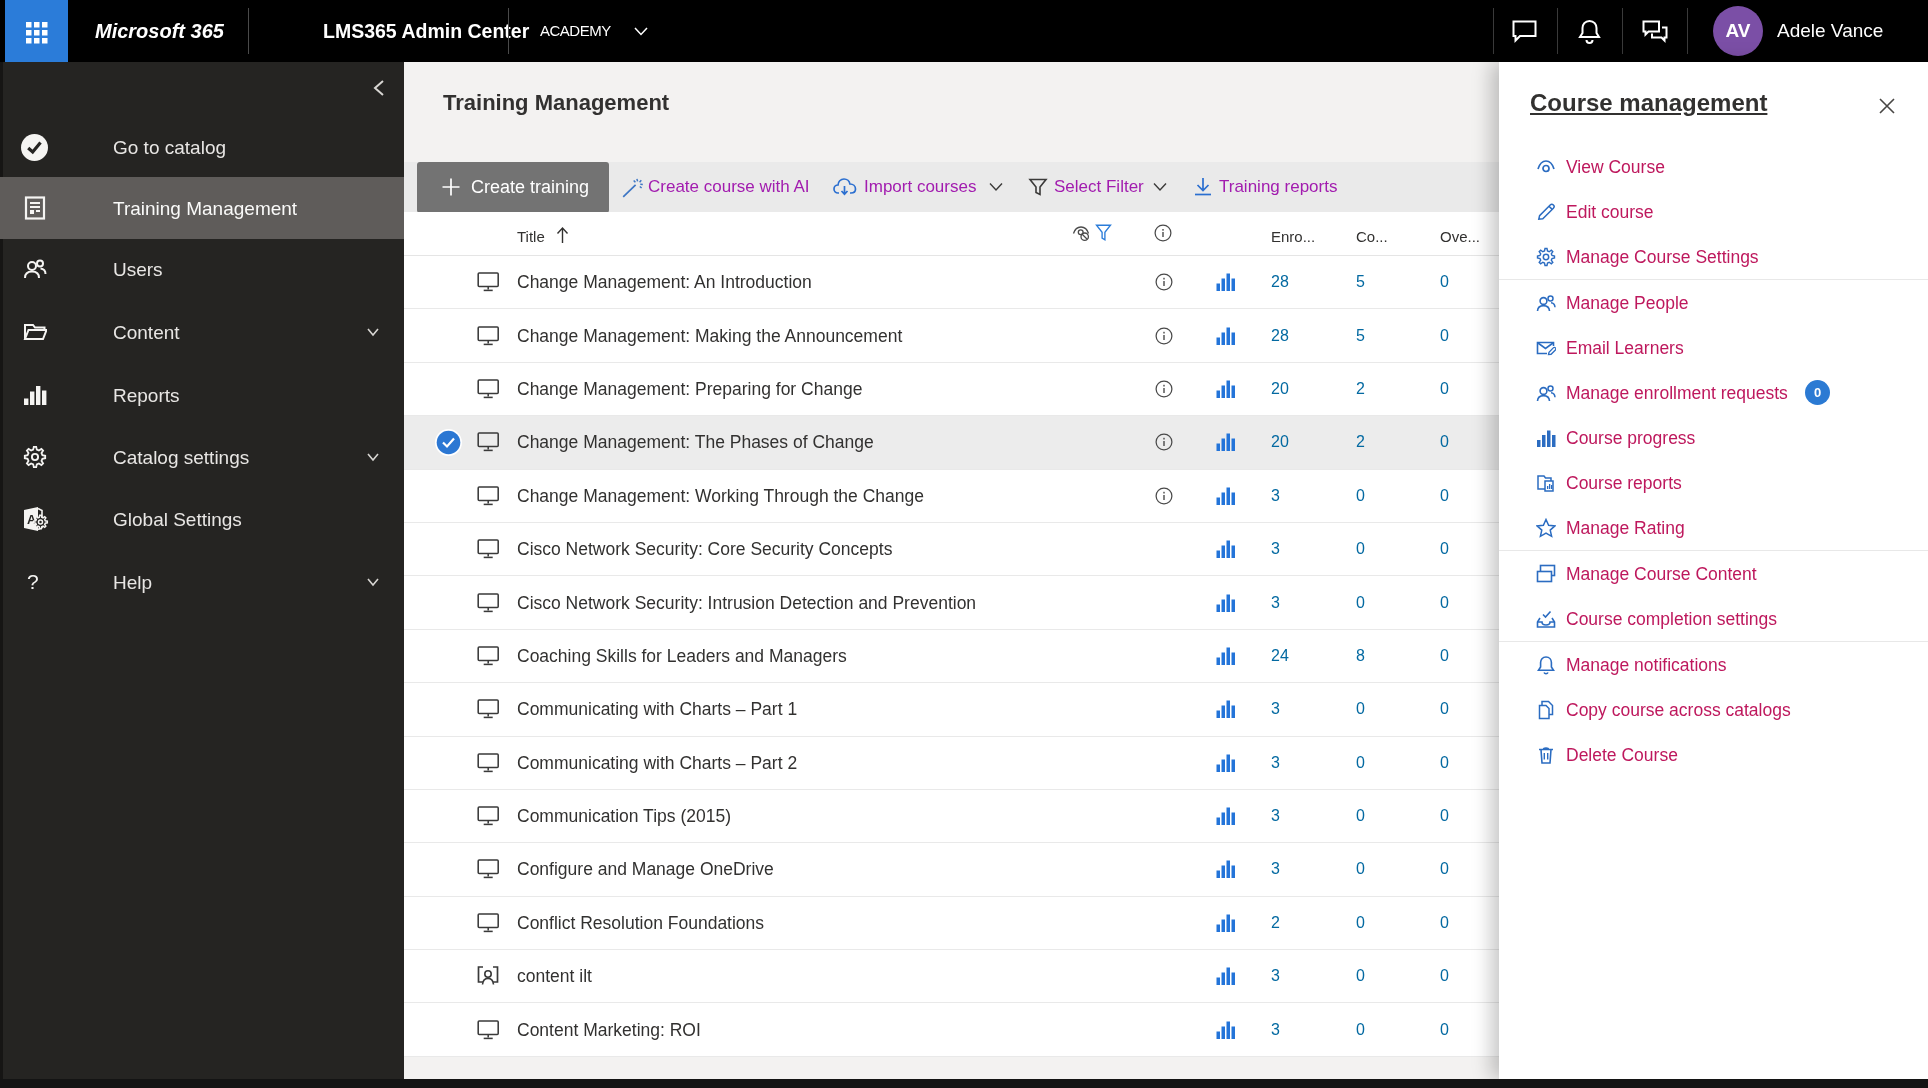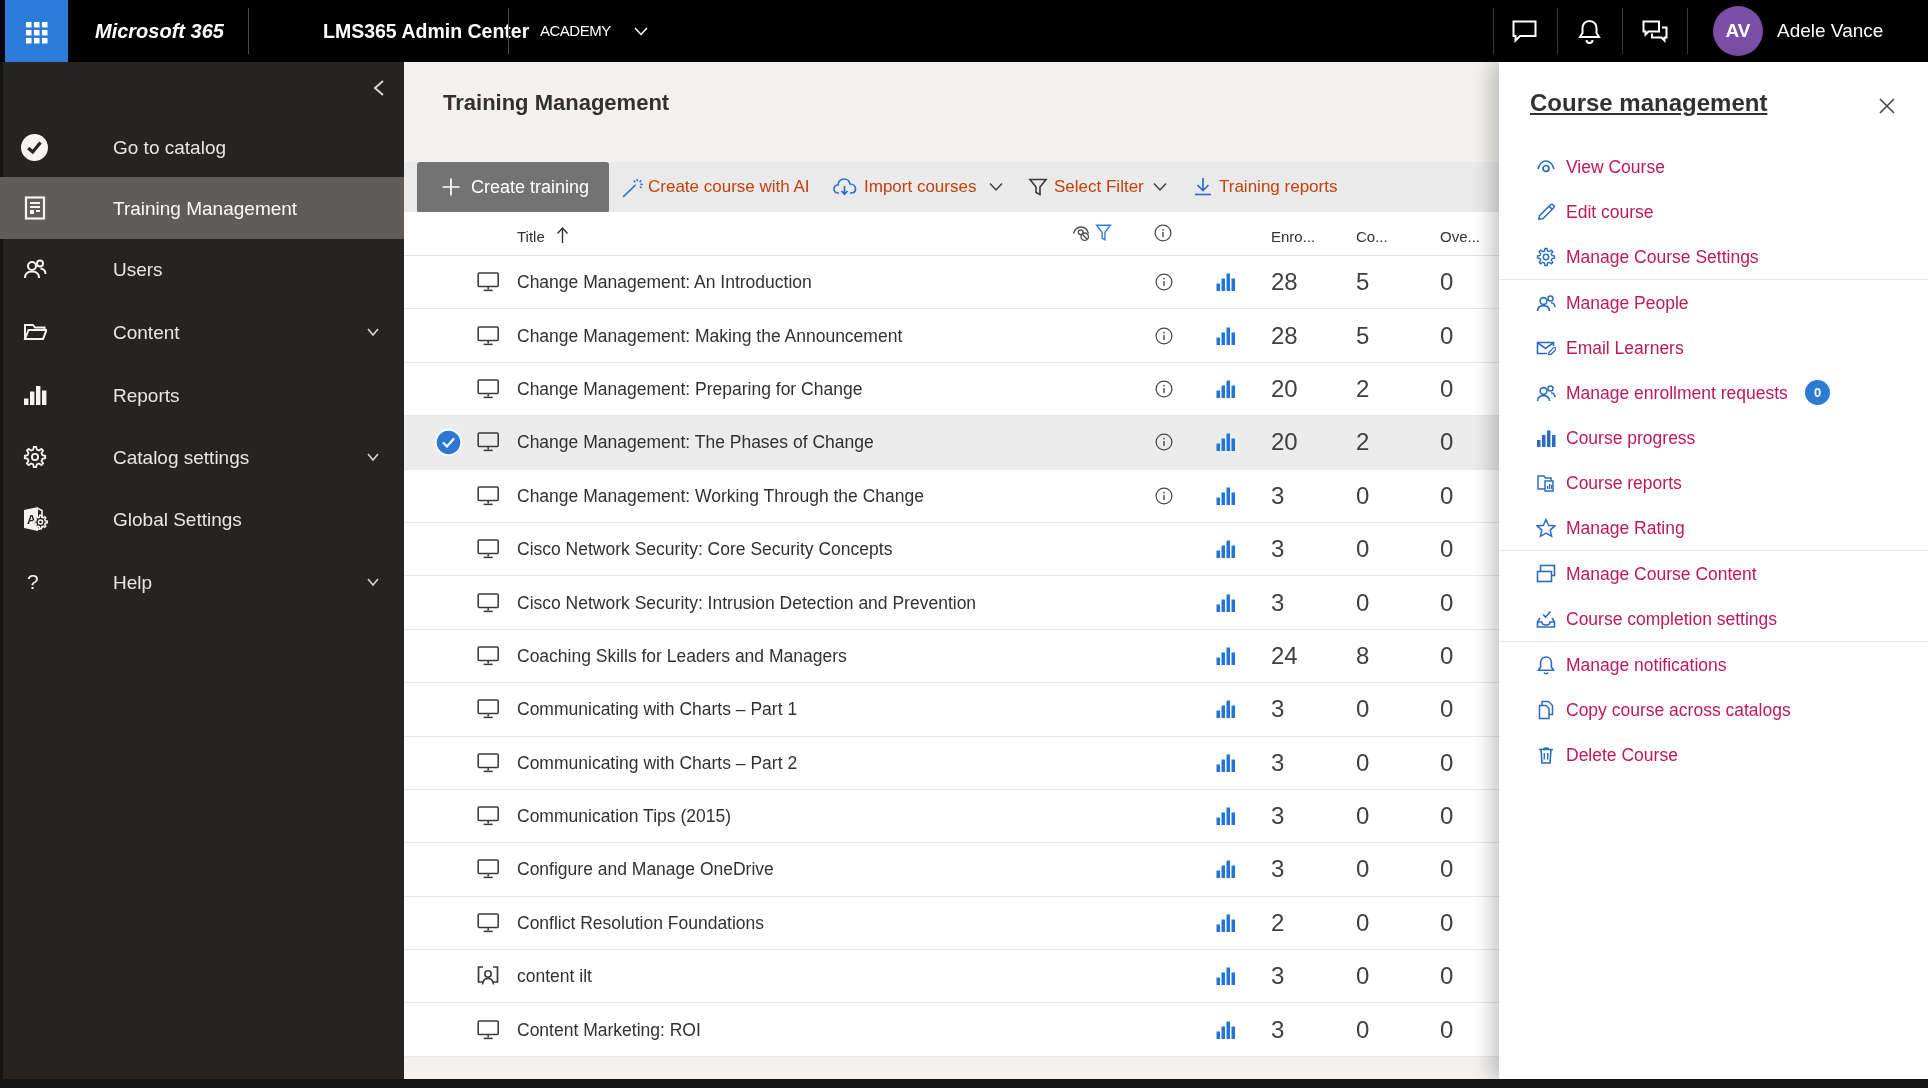--- a/index.html
+++ b/index.html
@@ -19,31 +19,31 @@
   .nav-item .lbl { position:absolute; left:84px; top:0; height:61px; line-height:61px; font-size:19px; color:#e8e6e4; white-space:nowrap;margin-left:29px; }
   .nav-icon { position:absolute; left:23px; top:50%; margin-top:-12px; width:24px; height:24px; }
   .nav-chev { position:absolute; right:24px; top:50%; margin-top:-7px; width:14px; height:14px; }
   #nav-sel { position:absolute; left:0; top:115px; width:404px; height:61.5px; background:#5f5c5a; }
 
   
   #content { position:absolute; left:404px; top:62px; width:1095px; height:1017px; background:#f3f2f1; }
   #pg-title { position:absolute; left:39px; top:28px; font-size:22px; font-weight:700; color:#323130; }
   #toolbar { position:absolute; left:0; top:100px; width:1095px; height:50px; background:#eaeaea; }
   #btn-create { position:absolute; left:13px; top:0; width:192px; height:51px; border-radius:3px; background:#737373; color:#fff; font-size:18px; line-height:50px; text-align:left; }
-  .tbi { position:absolute; top:0; height:50px; line-height:50px; font-size:17px; color:#c2410c; white-space:nowrap; }
+  .tbi { position:absolute; top:0; height:50px; line-height:50px; font-size:17px; color:#a21caf; white-space:nowrap; }
   .tbicon { position:absolute; top:15px; width:20px; height:20px; }
 
   
   #table { position:absolute; left:0; top:150px; width:1095px; height:845px; background:#fff; }
   #thead { position:absolute; left:0; top:0; width:1095px; height:44px; border-bottom:1px solid #e5e5e5; font-size:15px; color:#323130; }
   .rows { position:absolute; left:0; top:44px; width:1095px; }
   .row { position:relative; width:1095px; height:53.4px; border-bottom:1px solid #e9e9e9; background:#fff; }
   .row.sel { background:#ececec; }
   .rtitle { position:absolute; left:113px; top:50%; transform:translateY(-50%); font-size:17.5px; color:#323130; white-space:nowrap; }
-  .num { position:absolute; top:50%; transform:translateY(-50%); font-size:24px; color:#404040; }
+  .num { position:absolute; top:50%; transform:translateY(-50%); font-size:16px; color:#0369a1; }
   .n1 { left:867px; } .n2 { left:952px; } .n3 { left:1036px; }
   .mon { position:absolute; left:73px; top:50%; margin-top:-11px; width:24px; height:22px; }
   .inf { position:absolute; left:751px; top:50%; margin-top:-9px; width:18px; height:18px; }
   .chart { position:absolute; left:812px; top:50%; margin-top:-10px; width:20px; height:20px; }
   .selchk { position:absolute; left:31px; top:50%; margin-top:-13.5px; width:27px; height:27px; }
 
   
   #panel { position:absolute; left:1499px; top:62px; width:429px; height:1017px; background:#fff; box-shadow:-8px 0 18px rgba(0,0,0,0.22); }
   #panel h2 { position:absolute; left:31px; top:27px; font-size:24px; font-weight:700; color:#323130;text-decoration:underline; }
   #pclose { position:absolute; left:1878px; top:96px; width:18px; height:18px; }

